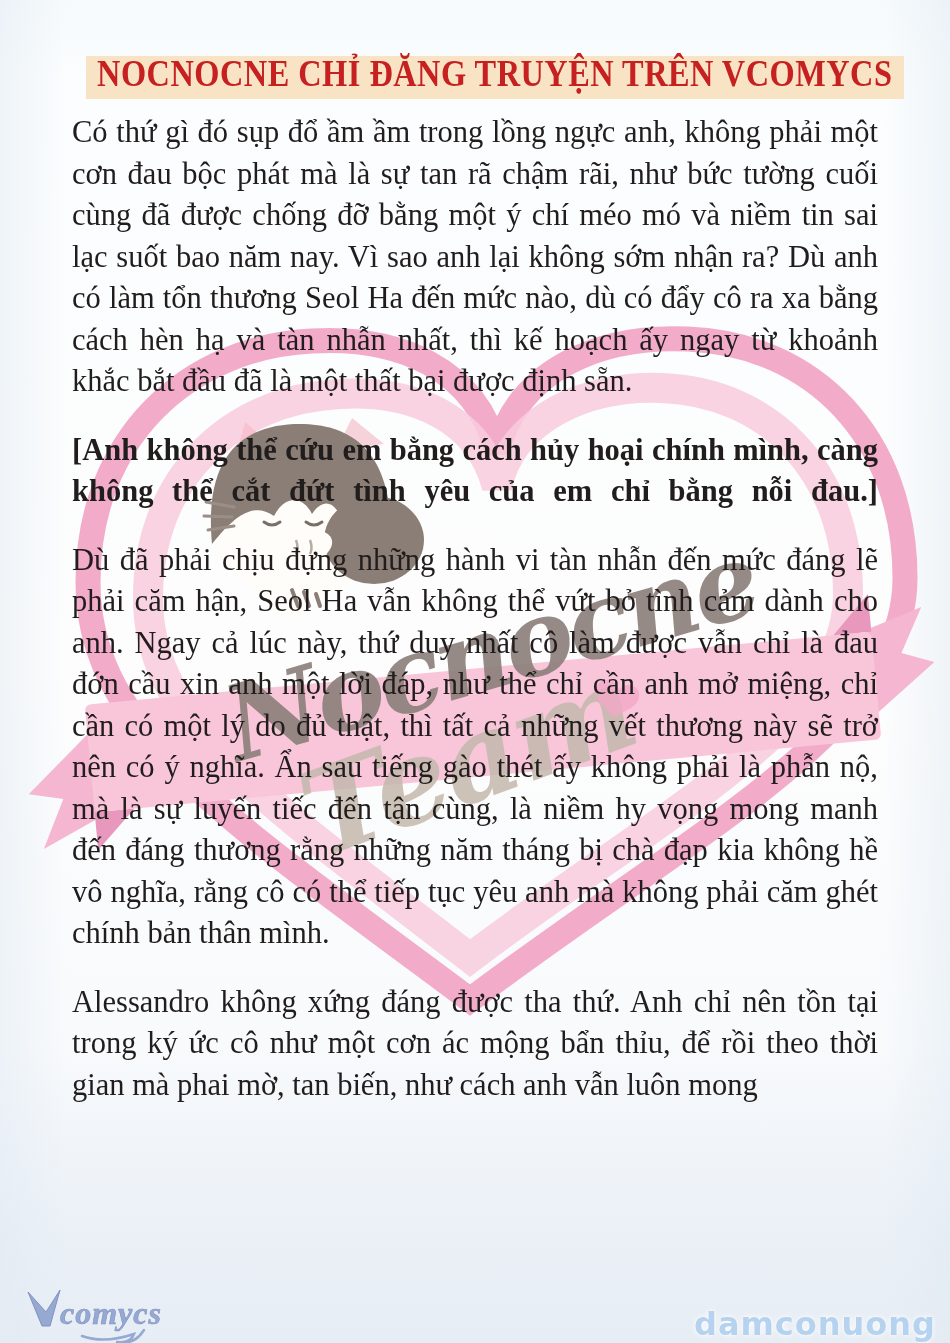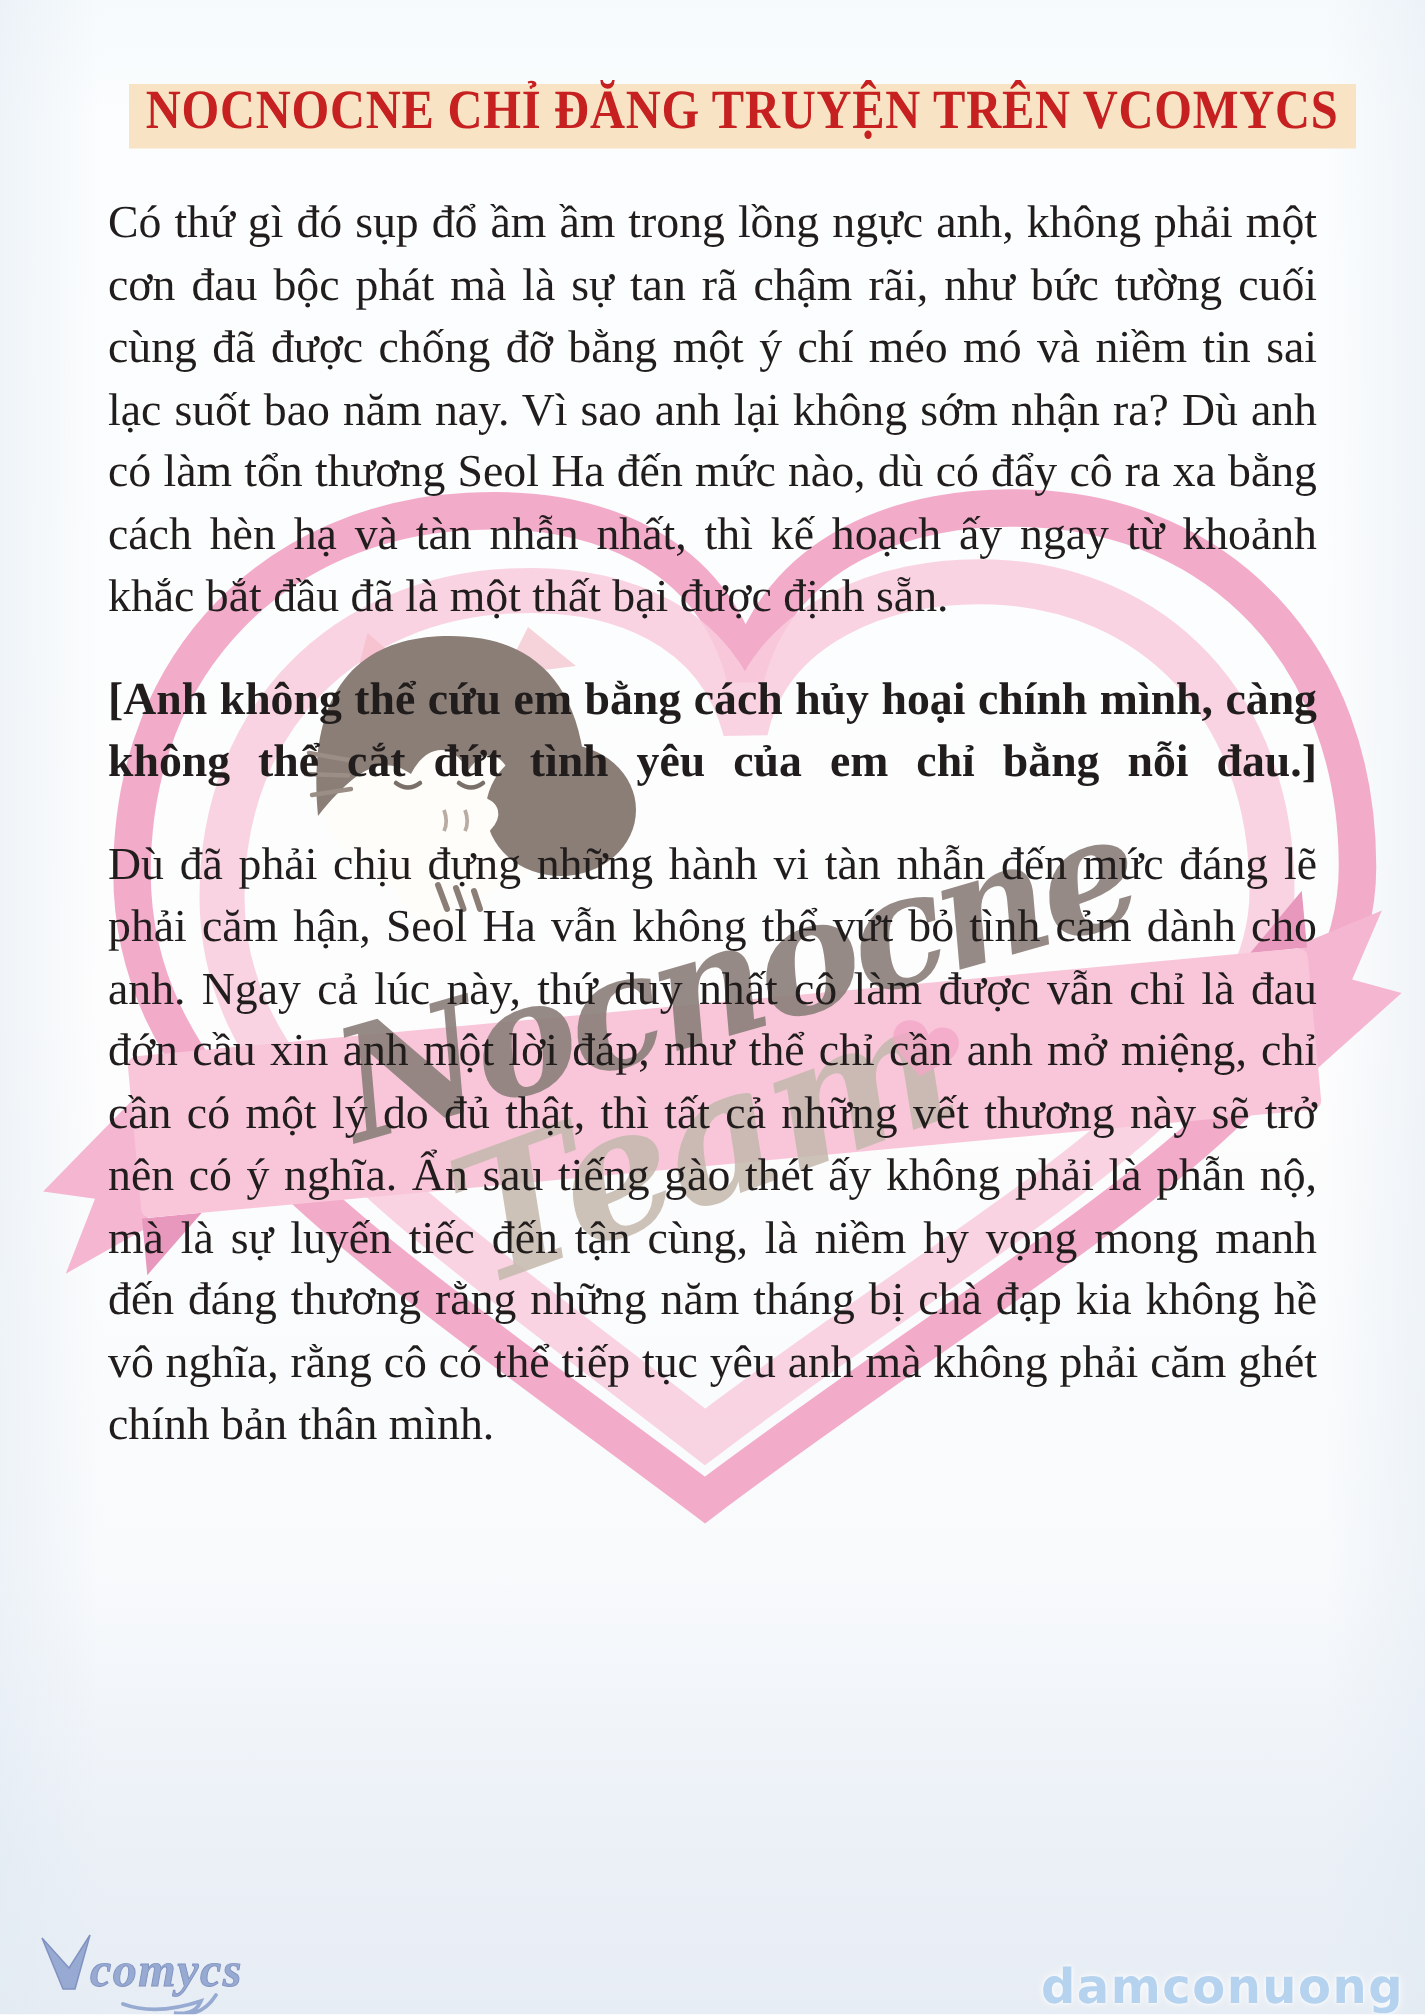--- a/index.html
+++ b/index.html
@@ -21,21 +21,21 @@
     background:#f8e4c5; display:flex; align-items:flex-start; justify-content:center;margin-left:20px;
   }
   .banner span{
     color:#c62020; font-weight:700; font-size:33px; white-space:nowrap;
     letter-spacing:.5px; transform:scale(.98,1.12);
   }
   .content{
     position:absolute; z-index:2; left:72px; top:112px; width:806px;
     color:#211d1d; font-size:30.5px; line-height:41.5px; text-align:justify;
   }
-  .content p{ margin:16px 0 27px 0; }
+  .content p{ margin:0 0 27px 0; }
   .content p.quote{ font-weight:700; }
   .content p.jlast{ text-align-last:justify; }
   .footer-logo{ position:absolute; z-index:2; left:16px; top:1286px; }
   .credit{
     position:absolute; z-index:2; right:14px; top:1305px;
     font-family:"DejaVu Sans","Liberation Sans",sans-serif;
     font-weight:700; font-size:32px; color:#b5d2ef; letter-spacing:1px;
     text-shadow:0 0 6px rgba(255,255,255,.95), 0 0 2px rgba(255,255,255,.9);
   }
   .wm-script{ font-family:"DejaVu Serif","Liberation Serif",serif; font-style:italic; font-weight:700; }
@@ -91,20 +91,21 @@
   </svg>
 
   <div class="banner">
     <span>NOCNOCNE CHỈ ĐĂNG TRUYỆN TRÊN VCOMYCS</span>
   </div>
 
   <div class="content" id="body-text">
       <p class="">Có thứ gì đó sụp đổ ầm ầm trong lồng ngực anh, không phải một cơn đau bộc phát mà là sự tan rã chậm rãi, như bức tường cuối cùng đã được chống đỡ bằng một ý chí méo mó và niềm tin sai lạc suốt bao năm nay. Vì sao anh lại không sớm nhận ra? Dù anh có làm tổn thương Seol Ha đến mức nào, dù có đẩy cô ra xa bằng cách hèn hạ và tàn nhẫn nhất, thì kế hoạch ấy ngay từ khoảnh khắc bắt đầu đã là một thất bại được định sẵn.</p>
       <p class="quote jlast">[Anh không thể cứu em bằng cách hủy hoại chính mình, càng không thể cắt đứt tình yêu của em chỉ bằng nỗi đau.]</p>
       <p class="">Dù đã phải chịu đựng những hành vi tàn nhẫn đến mức đáng lẽ phải căm hận, Seol Ha vẫn không thể vứt bỏ tình cảm dành cho anh. Ngay cả lúc này, thứ duy nhất cô làm được vẫn chỉ là đau đớn cầu xin anh một lời đáp, như thể chỉ cần anh mở miệng, chỉ cần có một lý do đủ thật, thì tất cả những vết thương này sẽ trở nên có ý nghĩa. Ẩn sau tiếng gào thét ấy không phải là phẫn nộ, mà là sự luyến tiếc đến tận cùng, là niềm hy vọng mong manh đến đáng thương rằng những năm tháng bị chà đạp kia không hề vô nghĩa, rằng cô có thể tiếp tục yêu anh mà không phải căm ghét chính bản thân mình.</p>
+      <p class="">Alessandro không xứng đáng được tha thứ. Anh chỉ nên tồn tại trong ký ức cô như một cơn ác mộng bẩn thỉu, để rồi theo thời gian mà phai mờ, tan biến, như cách anh vẫn luôn mong</p>
     </div>
 
   <div class="footer-logo">
     <svg width="230" height="62" viewBox="0 0 230 62">
       <g opacity="0.9">
         <path d="M 12 6 L 30 26 L 44 4 L 34 40 L 26 40 Z" fill="#8ea2cf" stroke="#7688bb" stroke-width="1"></path>
         <text x="44" y="38" font-family="Liberation Serif, serif" font-style="italic" font-weight="700" font-size="32" letter-spacing="1" fill="#8ea2cf" stroke="#7688bb" stroke-width="0.6">comycs</text>
         <path d="M 128 44 q -10 16 -28 12 q 14 2 18 -8 q -30 10 -52 2" fill="none" stroke="#8ea2cf" stroke-width="2.5" stroke-linecap="round"></path>
       </g>
     </svg>

